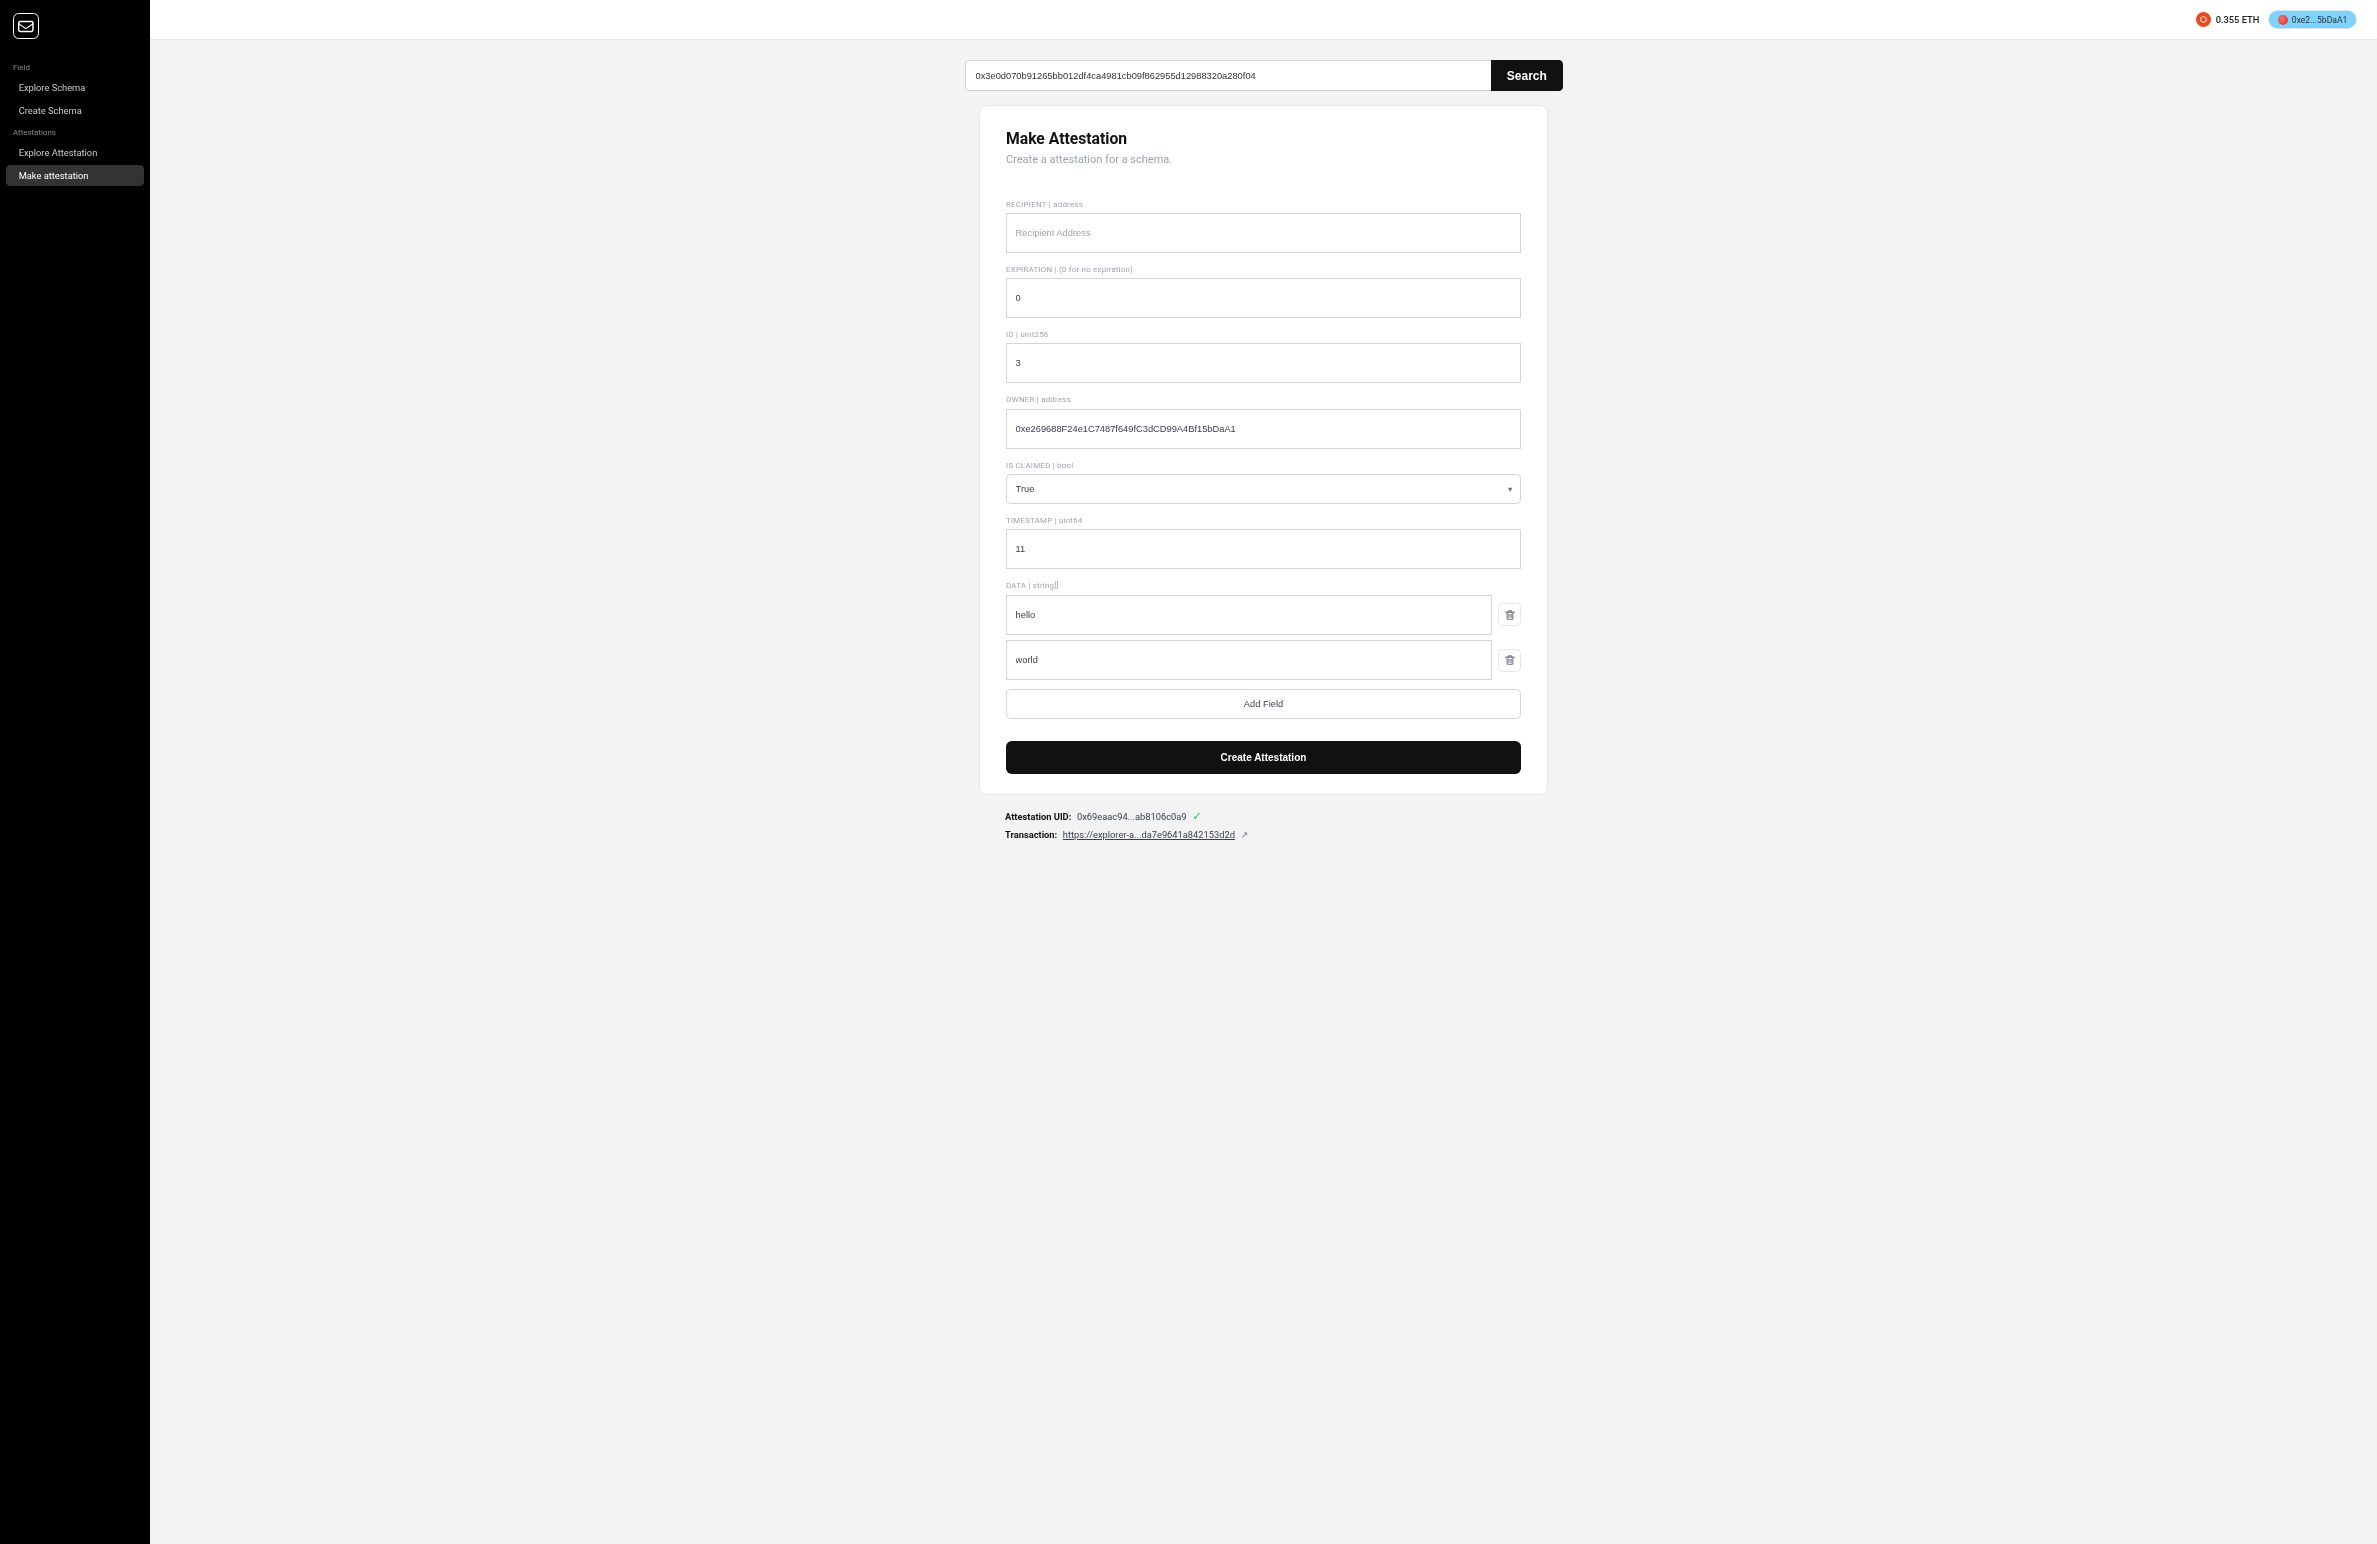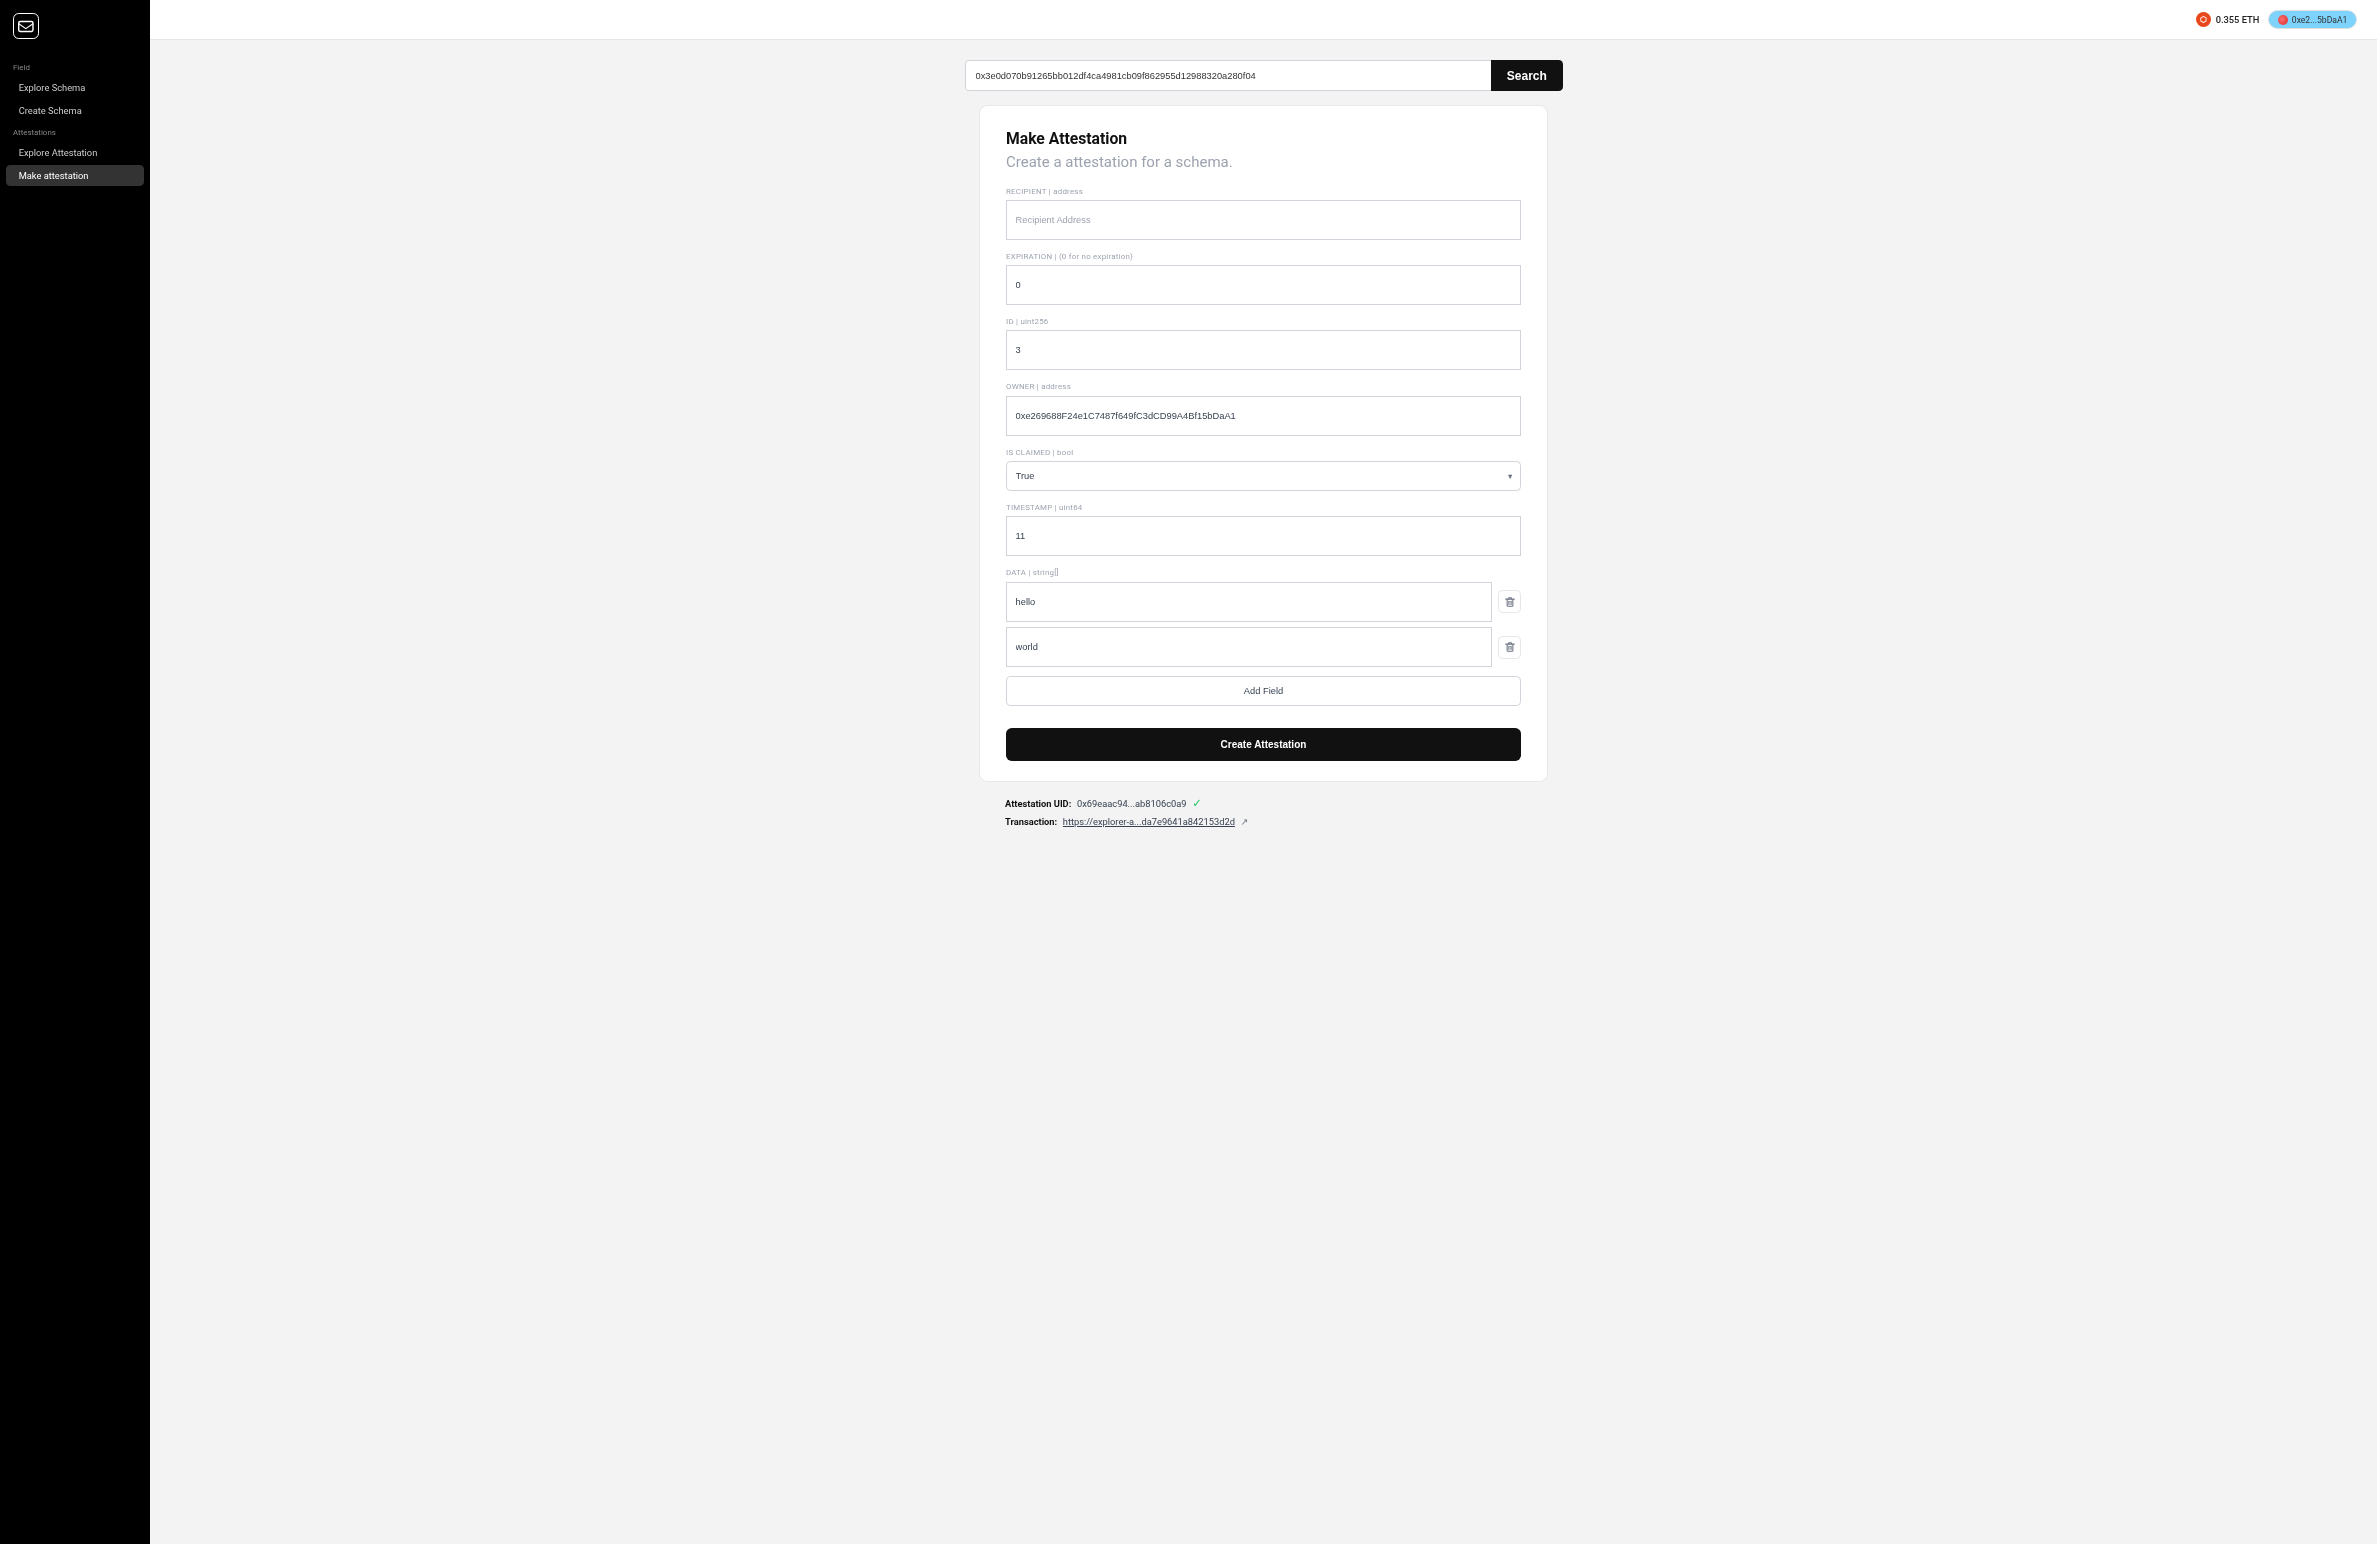--- a/index.html
+++ b/index.html
@@ -162,23 +162,23 @@
       border: 0.7px solid #e5e7eb;
       padding: 23px 26px 20px 26px;
     }
     .card-title {
       font-size: 15.7px;
       font-weight: 700;
       color: #111;
       margin-bottom: 4.3px;
     }
     .card-subtitle {
-      font-size: 15px;
+      font-size: 11px;
       color: #9ca3af;
-      margin-bottom: 16px;
+      margin-bottom: 34px;
     }
 
     
     .form-group {
       margin-bottom: 12px;
     }
     .form-label {
       font-size: 7.9px;
       font-weight: 700;
       color: #374151;

